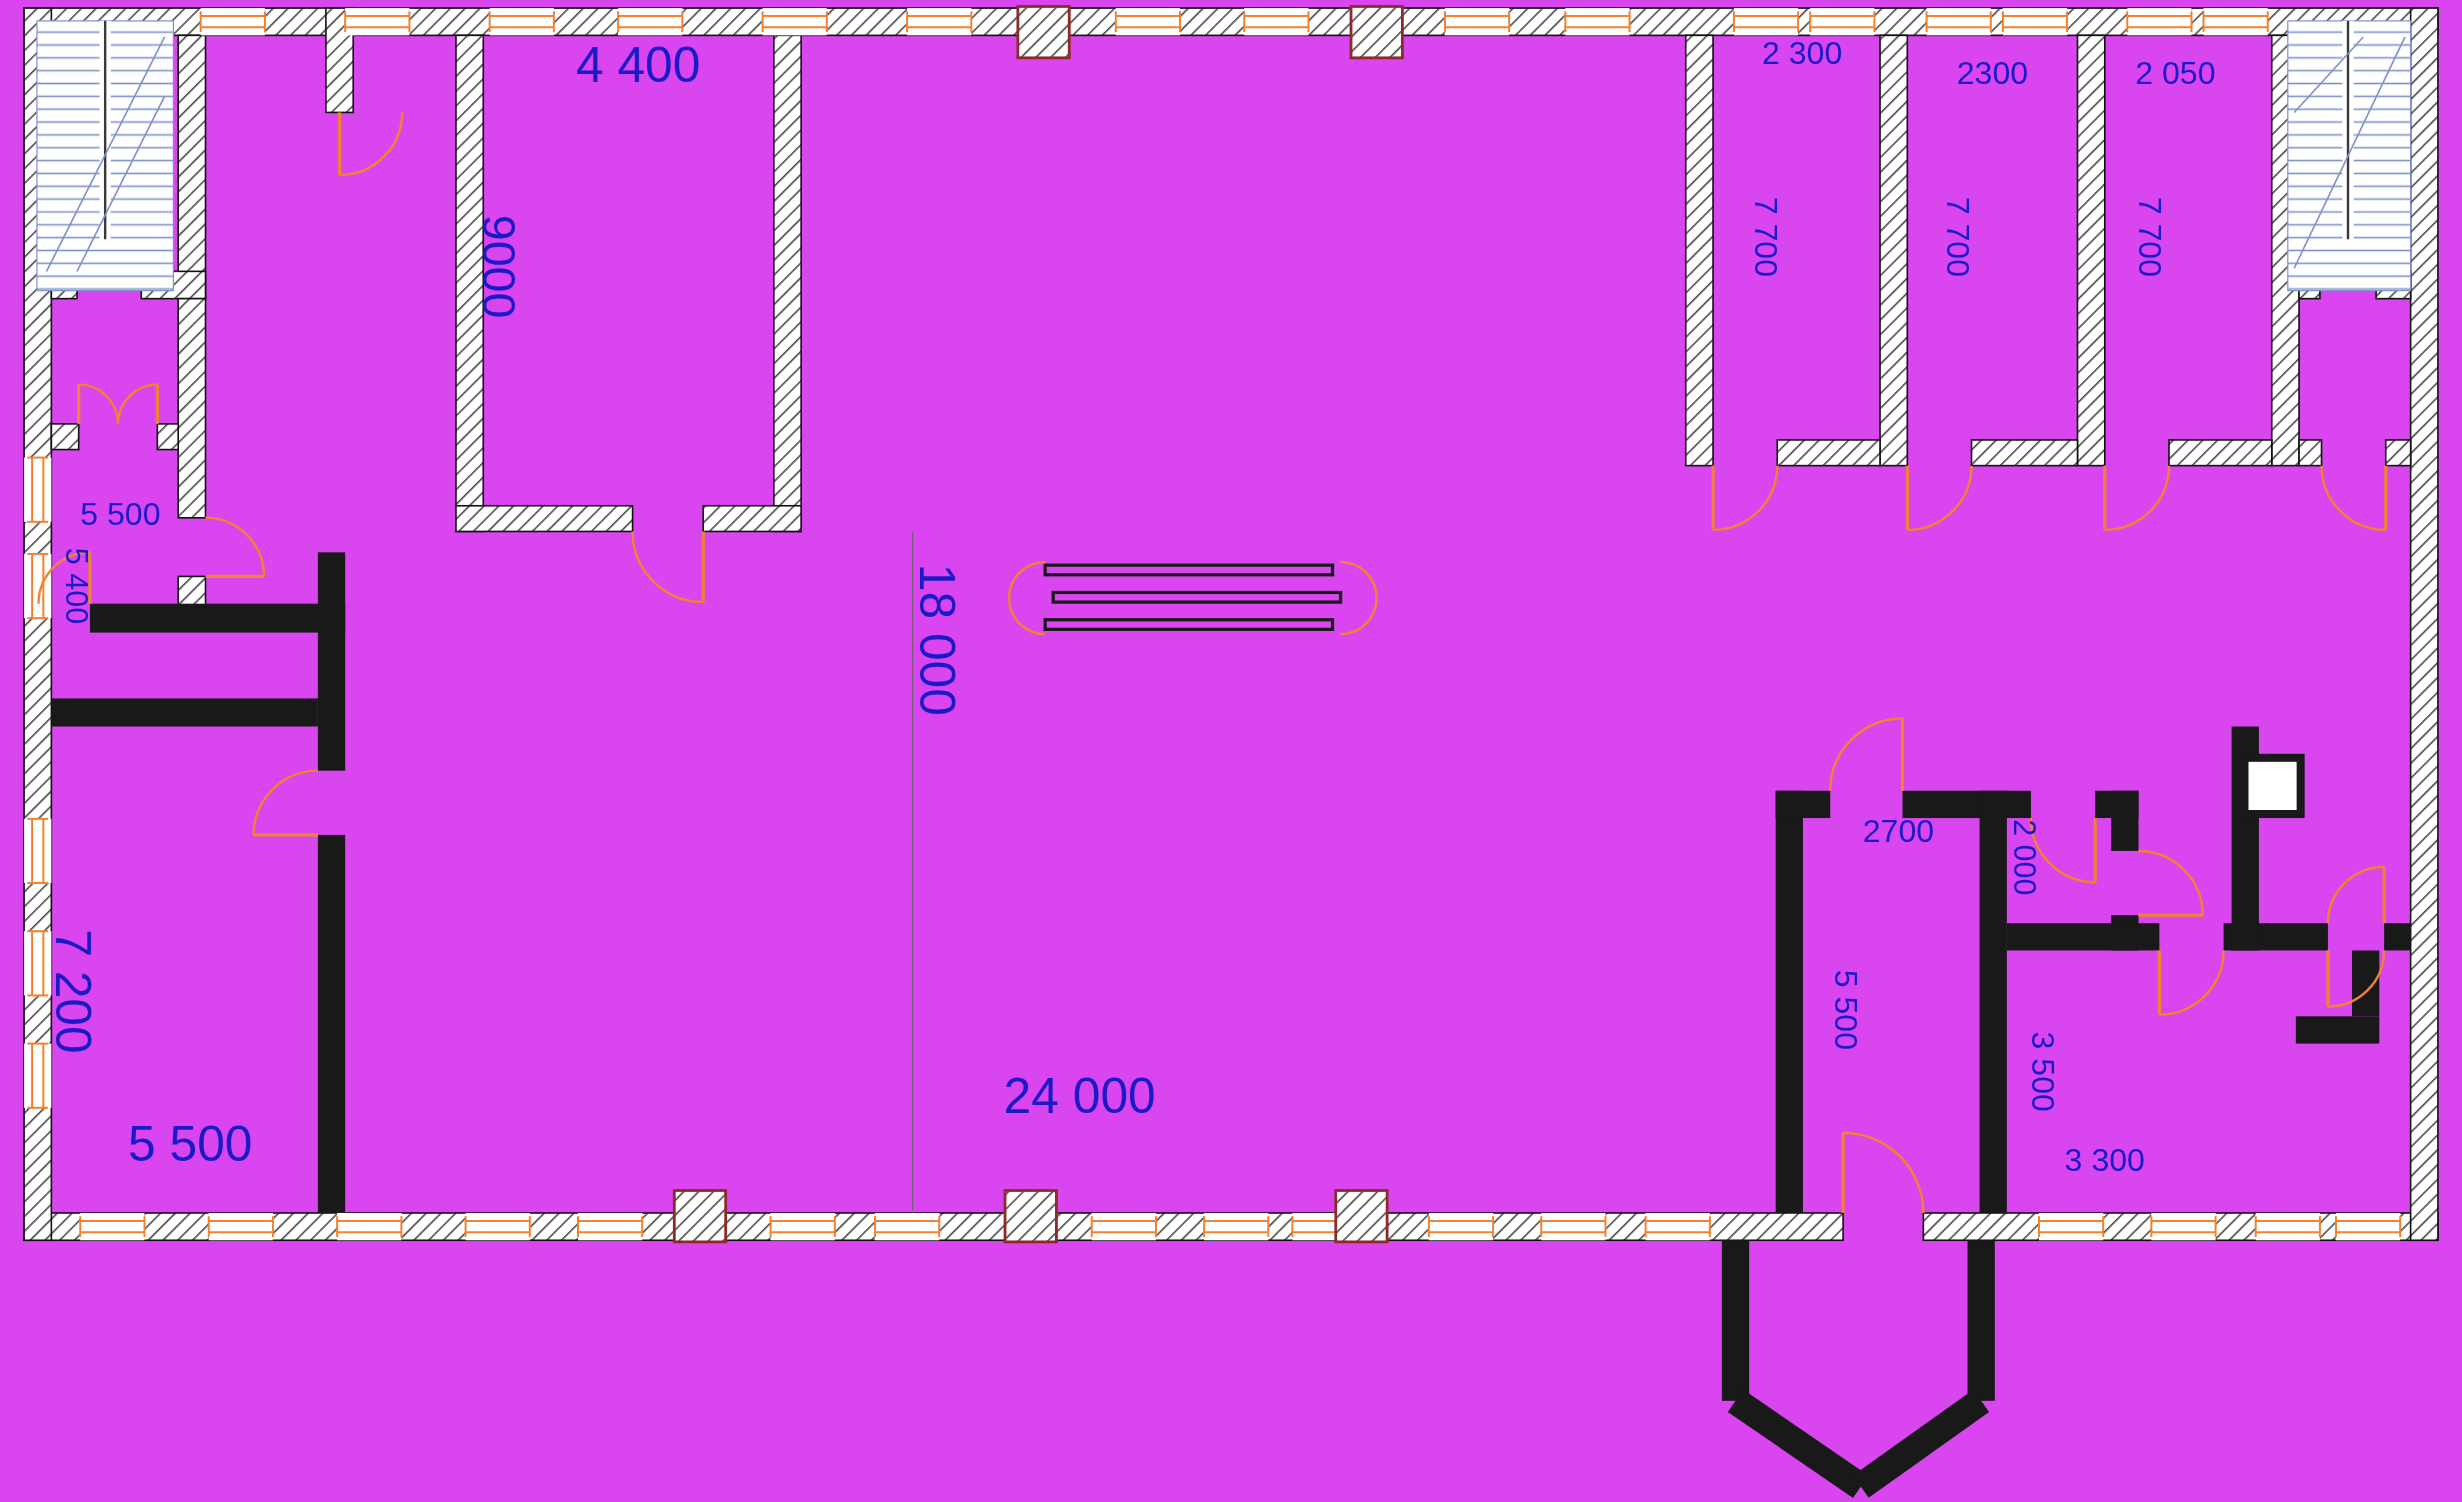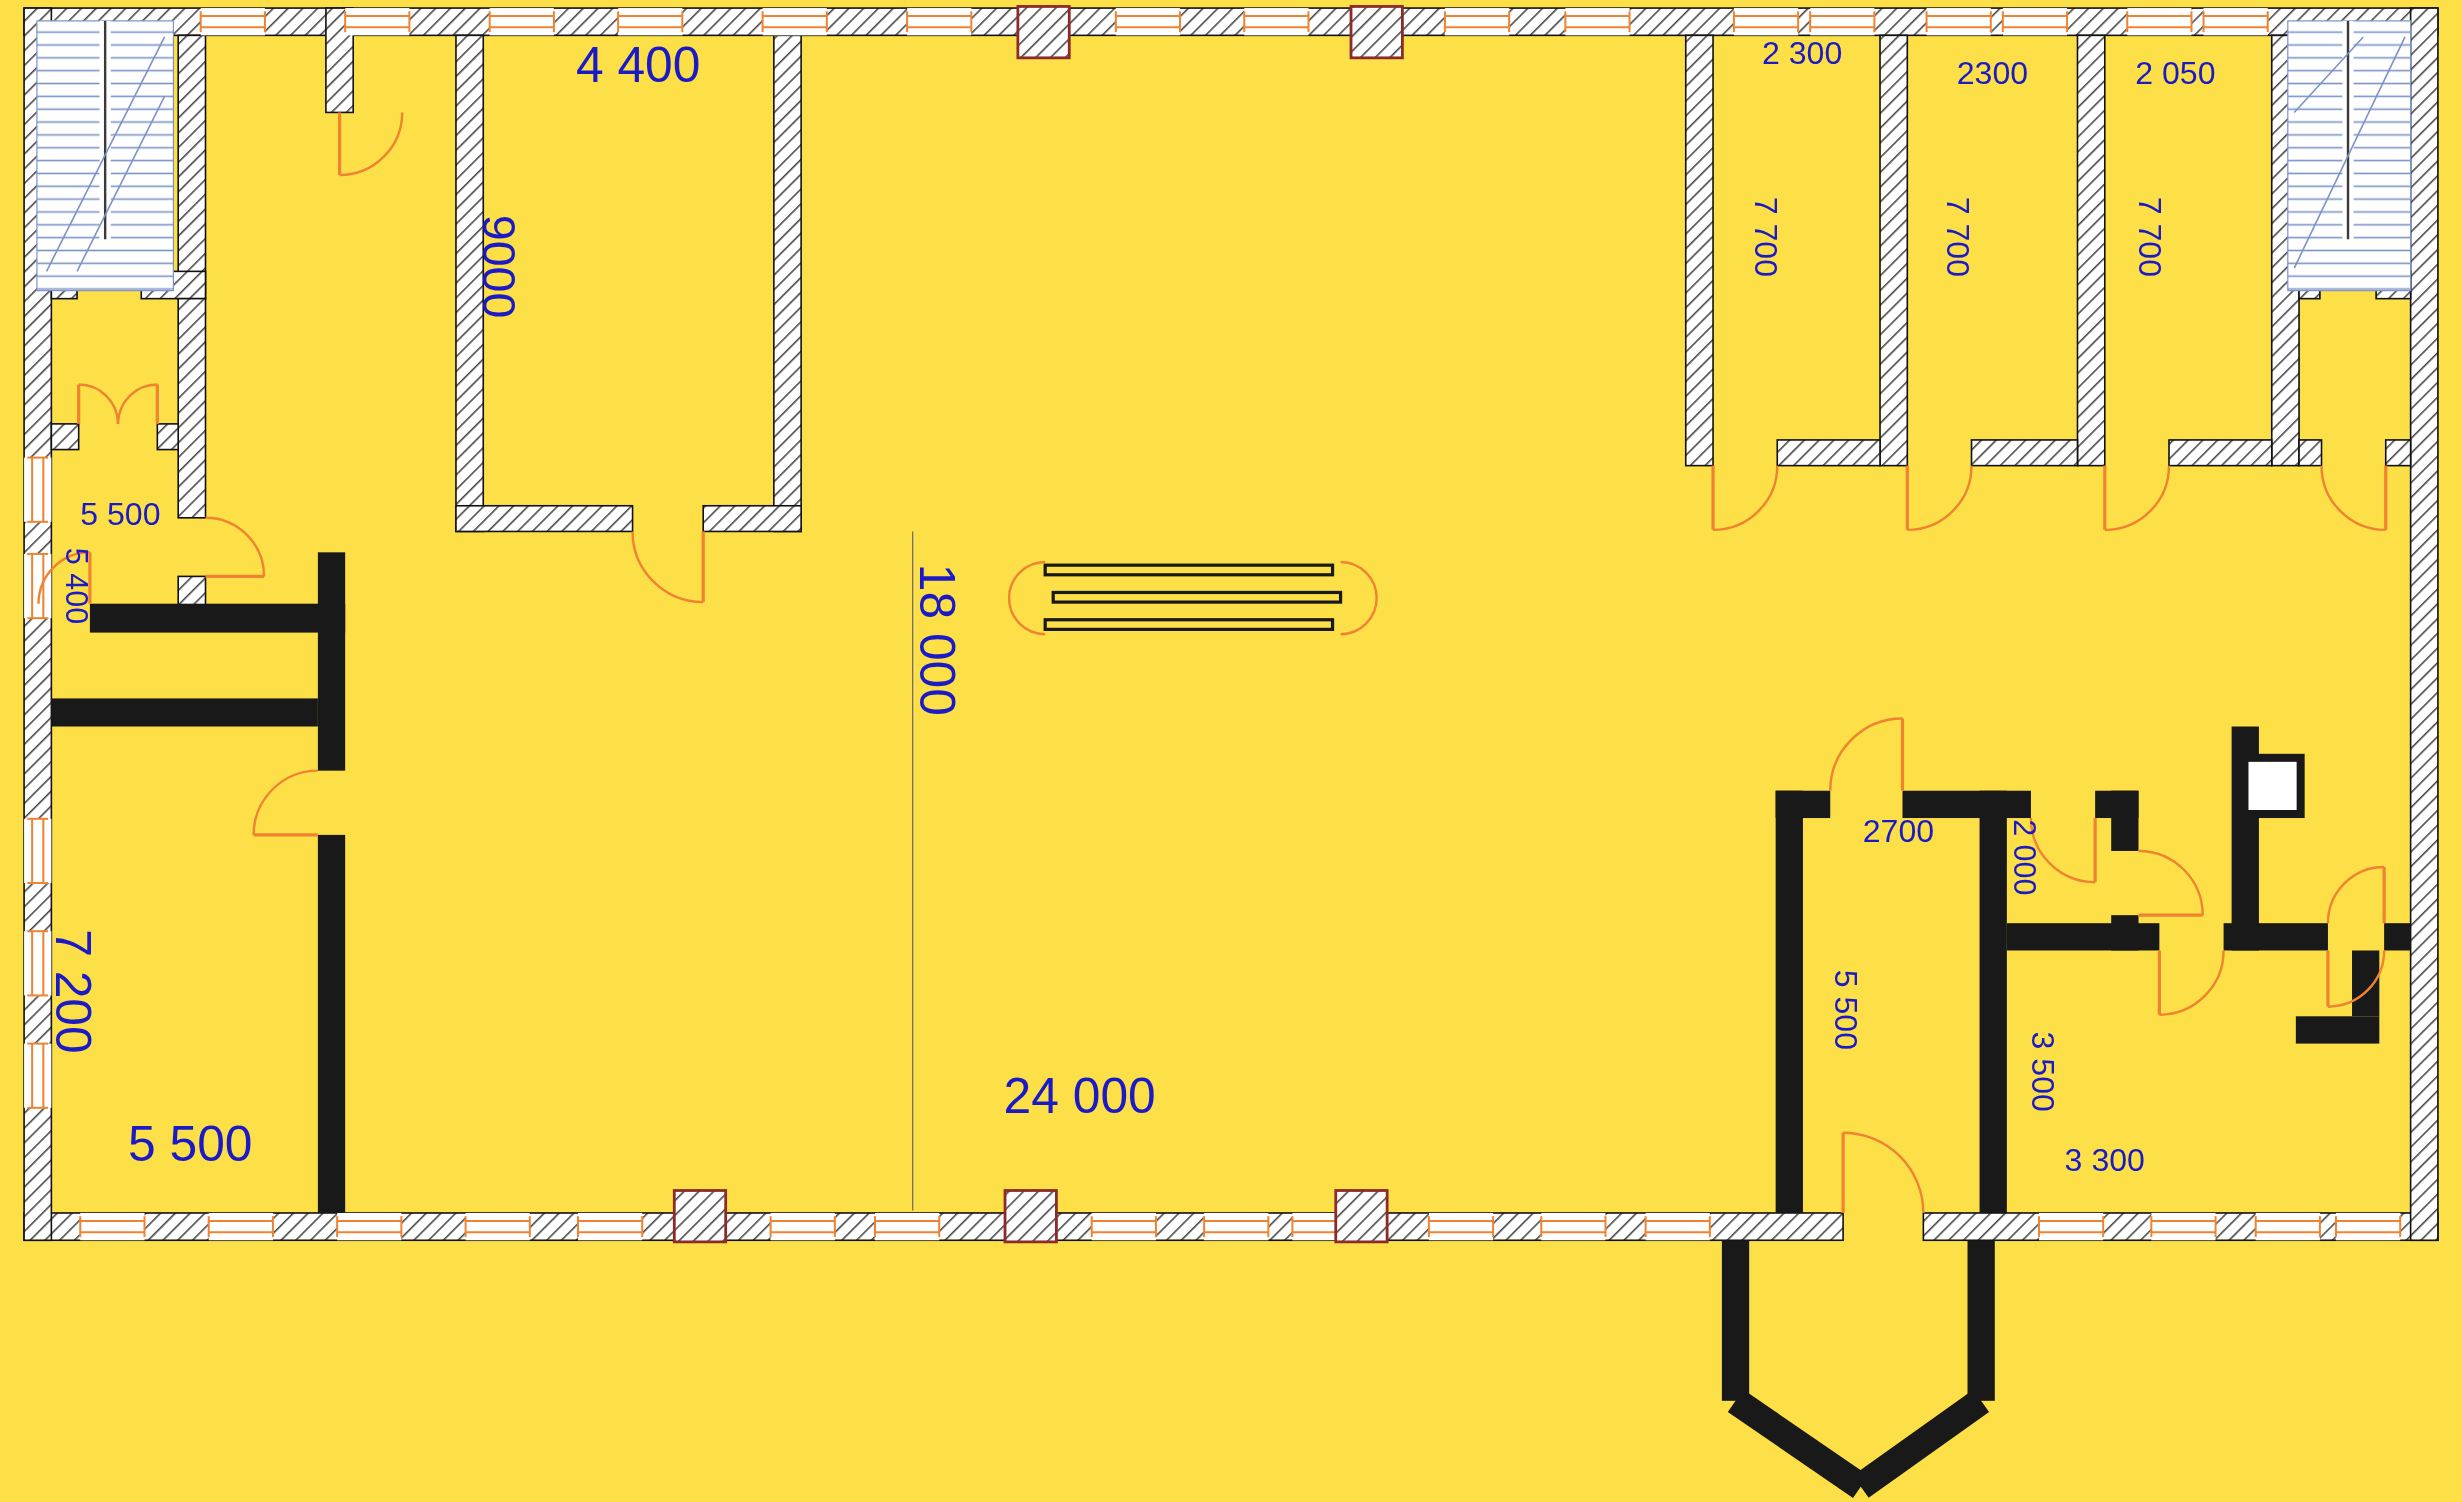--- a/index.html
+++ b/index.html
@@ -1,16 +1,16 @@
 <!DOCTYPE html>
 <html style="font-size:13px"><head>
 <meta charset="utf-8">
 <style>
   html,body{margin:0;padding:0;background:#fff;}
-  .plan{width:2462px;height:1502px;position:relative;background:#fde047;}
+  .plan{width:2462px;height:1502px;position:relative;background:#d946ef;}
   svg{display:block;}
   .w{fill:url(#hatch);stroke:#111;stroke-width:2;}
   .s{fill:#191919;}
   .door{fill:none;stroke:#f08331;stroke-width:3;}
   .leaf{stroke:#f08331;stroke-width:4;}
   .win{stroke:#f08331;stroke-width:2.5;}
   .col{fill:url(#hatch);stroke:#8d2b2b;stroke-width:3.5;}
   .dim{font-family:"Liberation Sans",sans-serif;fill:#1a1ac6;}
   .lg{font-size:62px;}
   .md{font-size:58px;}

